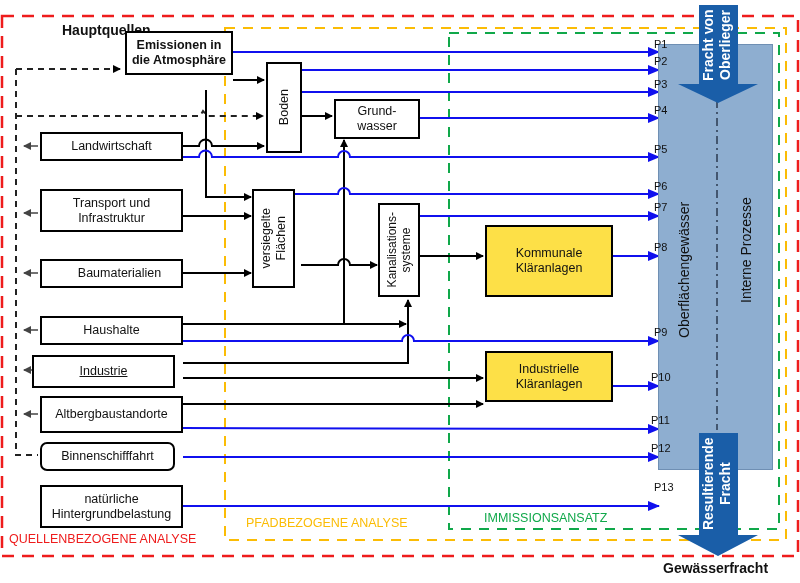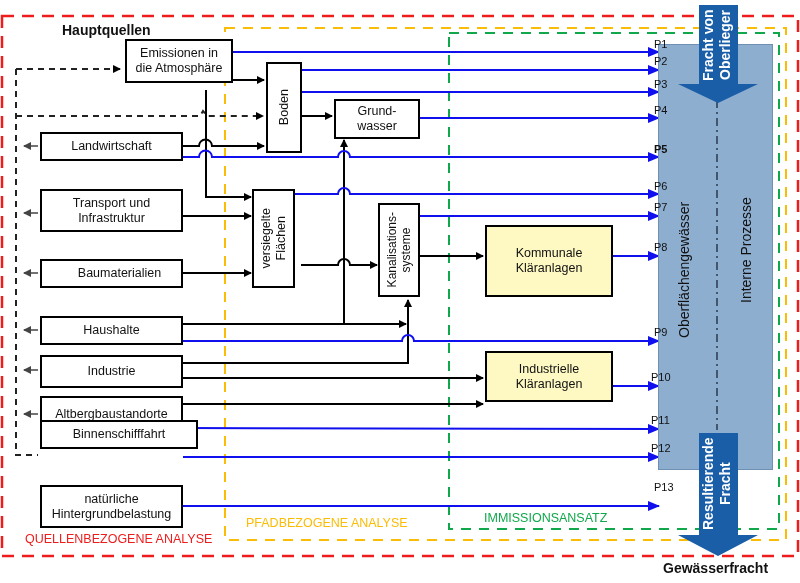--- a/index.html
+++ b/index.html
@@ -1,19 +1,19 @@
 <!DOCTYPE html>
 <html><head>
 <meta charset="utf-8">
 <style>
   html,body{margin:0;padding:0;background:#fff;}
   body{width:800px;height:583px;position:relative;overflow:hidden;font-family:"Liberation Sans",sans-serif;}
   svg{position:absolute;left:0;top:0;}
   .box{position:absolute;border:2px solid #000;background:#fff;box-sizing:border-box;display:flex;align-items:center;justify-content:center;text-align:center;font-size:12.5px;line-height:15px;color:#111;white-space:pre-line;}
-  .box.orange{background:#fef9c3;}
+  .box.orange{background:#fde047;}
   .vt{writing-mode:vertical-rl;transform:rotate(180deg);}
   .lbl{position:absolute;font-size:11px;color:#111;padding-left:26px;}
   .big{position:absolute;font-weight:bold;font-size:14px;color:#111;text-align:center;}
   .zone{position:absolute;font-size:12.5px;}
   .water{position:absolute;left:658px;top:44px;width:115px;height:426px;background:#8eaed0;border:1px solid #6f8fb3;box-sizing:border-box;}
   .wtxt{position:absolute;writing-mode:vertical-rl;transform:rotate(180deg);font-size:14px;color:#111;}
   .arrtxt{position:absolute;writing-mode:vertical-rl;transform:rotate(180deg);font-weight:bold;color:#fff;font-size:14px;line-height:17px;text-align:center;white-space:pre-line;}
 </style>
 </head>
 <body>
@@ -77,30 +77,30 @@
     <path d="M183,341 L402,341 A6,6 0 0 1 414,341 L659,341" marker-end="url(#abl)"></path>
     <path d="M612,386 L659,386" marker-end="url(#abl)"></path>
     <path d="M183,428 L659,429" marker-end="url(#abl)"></path>
     <path d="M183,457 L659,457" marker-end="url(#abl)"></path>
     <path d="M183,506 L659,506" marker-end="url(#abl)"></path>
   </g>
 </svg>
 
 <div class="big" style="left:62px;top:22px;">Hauptquellen</div>
 
-<div class="box" style="left:125px;top:39px;width:108px;height:44px;">Emissionen in
+<div class="box" style="left:125px;top:31px;width:108px;height:44px;font-weight:bold;">Emissionen in
 die Atmosphäre</div>
 <div class="box" style="left:40px;top:132px;width:143px;height:29px;">Landwirtschaft</div>
 <div class="box" style="left:40px;top:189px;width:143px;height:43px;">Transport und
 Infrastruktur</div>
 <div class="box" style="left:40px;top:259px;width:143px;height:29px;padding-left:16px;">Baumaterialien</div>
 <div class="box" style="left:40px;top:316px;width:143px;height:29px;">Haushalte</div>
-<div class="box" style="left:40px;top:355px;width:143px;height:33px;">Industrie</div>
+<div class="box" style="left:32px;top:355px;width:143px;height:33px;text-decoration:underline;">Industrie</div>
 <div class="box" style="left:40px;top:396px;width:143px;height:37px;">Altbergbaustandorte</div>
-<div class="box" style="left:40px;top:420px;width:158px;height:29px;">Binnenschifffahrt</div>
+<div class="box" style="left:40px;top:442px;width:135px;height:29px;border-radius:7px;">Binnenschifffahrt</div>
 <div class="box" style="left:40px;top:485px;width:143px;height:43px;">natürliche
 Hintergrundbelastung</div>
 
 <div class="box" style="left:266px;top:62px;width:36px;height:91px;"><span class="vt">Boden</span></div>
 <div class="box" style="left:334px;top:99px;width:86px;height:40px;">Grund-
 wasser</div>
 <div class="box" style="left:252px;top:189px;width:43px;height:99px;"><span class="vt">versiegelte
 Flächen</span></div>
 <div class="box" style="left:378px;top:203px;width:42px;height:94px;"><span class="vt" style="font-size:12px;line-height:14px;">Kanalisations-
 systeme</span></div>
@@ -120,27 +120,27 @@
 <div class="wtxt" style="left:738px;top:175px;height:150px;text-align:center;">Interne Prozesse</div>
 <div class="arrtxt" style="left:700px;top:7px;height:76px;">Fracht von
 Oberlieger</div>
 <div class="arrtxt" style="left:700px;top:435px;height:98px;">Resultierende
 Fracht</div>
 
 <div class="lbl" style="left:628px;top:38px;">P1</div>
 <div class="lbl" style="left:628px;top:55px;">P2</div>
 <div class="lbl" style="left:628px;top:78px;">P3</div>
 <div class="lbl" style="left:628px;top:104px;">P4</div>
-<div class="lbl" style="left:628px;top:143px;font-weight:bold;">P5</div>
+<div class="lbl" style="left:628px;top:143px;">P5</div>
 <div class="lbl" style="left:628px;top:180px;">P6</div>
 <div class="lbl" style="left:628px;top:201px;">P7</div>
 <div class="lbl" style="left:628px;top:241px;">P8</div>
 <div class="lbl" style="left:628px;top:326px;">P9</div>
 <div class="lbl" style="left:625px;top:371px;text-align:right;">P10</div>
 <div class="lbl" style="left:625px;top:414px;">P11</div>
 <div class="lbl" style="left:625px;top:442px;">P12</div>
 <div class="lbl" style="left:628px;top:481px;">P13</div>
 
-<div class="zone" style="left:9px;top:532px;color:#ee1c1c;margin-left:16px;">QUELLENBEZOGENE ANALYSE</div>
+<div class="zone" style="left:9px;top:532px;color:#ee1c1c;">QUELLENBEZOGENE ANALYSE</div>
 <div class="zone" style="left:246px;top:516px;color:#fbbc05;">PFADBEZOGENE ANALYSE</div>
 <div class="zone" style="left:484px;top:511px;color:#10a84a;">IMMISSIONSANSATZ</div>
 
 <div class="big" style="left:663px;top:560px;">Gewässerfracht</div>
 
 </body></html>

